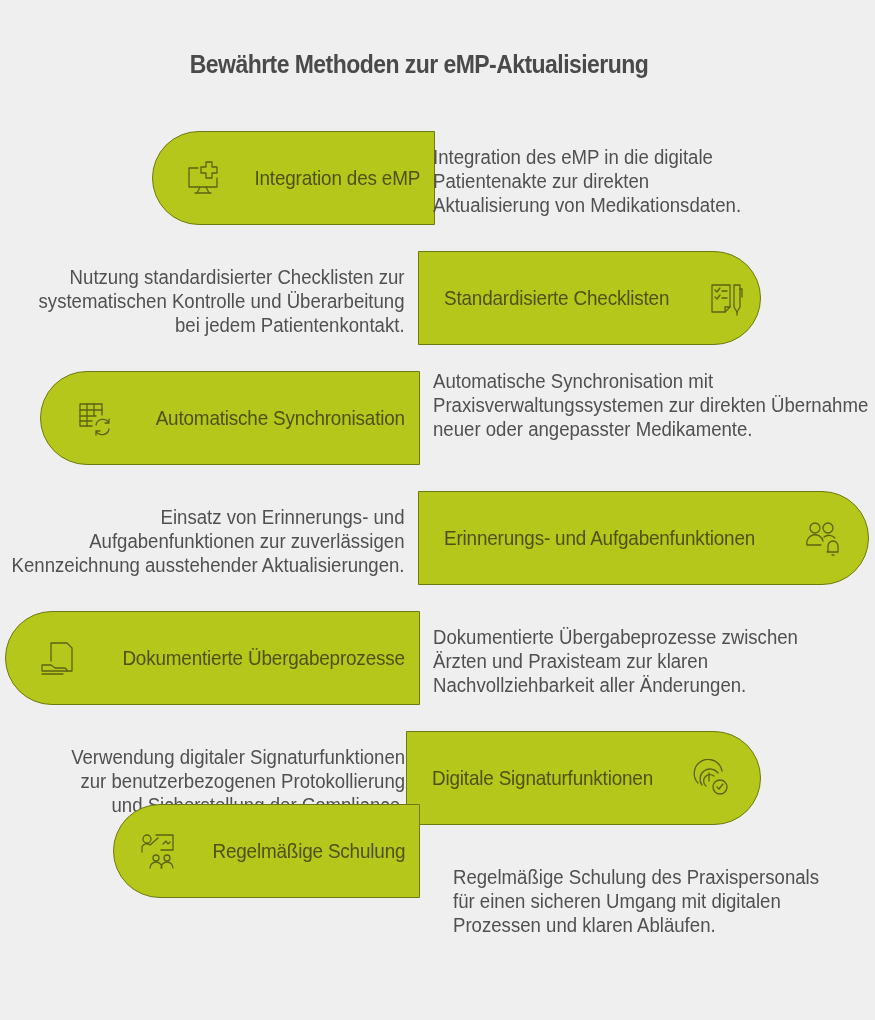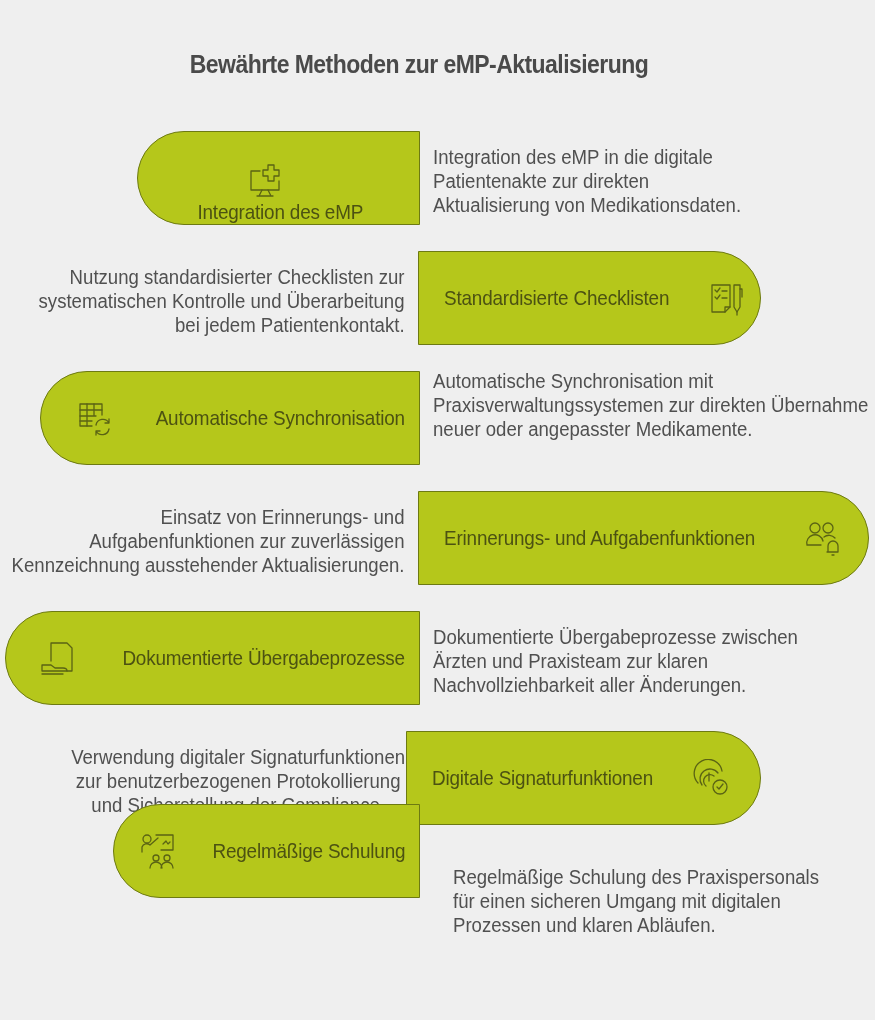--- a/index.html
+++ b/index.html
@@ -88,21 +88,21 @@
     }
     .desc.right-text span { transform-origin: left center; }
     .desc.left-text { text-align: right; }
     .desc.left-text span { transform-origin: right center; }
   </style>
 </head>
 <body>
 
 <div class="title">Bewährte Methoden zur eMP-Aktualisierung</div>
 
-<div class="pill left" style="left:137px; top:131px; width:283px;flex-direction:column;">
+<div class="pill left" style="left:152px; top:131px; width:283px;">
   <span class="icon">
     <svg viewBox="0 0 38 38">
       <path d="M14 9 H5 V28 H33 V19"></path>
       <path d="M16 28 L13 34 M22 28 L25 34 M11 34 H27"></path>
       <path d="M22 3 H28 V8 H33 V14 H28 V19 H22 V14 H17 V8 H22 Z"></path>
     </svg>
   </span>
   <span class="label">Integration des eMP</span>
 </div>
 <div class="desc right-text" style="left:433px; top:145px;">
@@ -188,21 +188,21 @@
     <svg viewBox="0 0 38 38">
       <path d="M6 24 A14 14 0 1 1 30 12"></path>
       <path d="M10 26 A10 10 0 1 1 26 14"></path>
       <path d="M14 27 A6 6 0 1 1 22 17"></path>
       <path d="M17 22 V14"></path>
       <circle cx="28" cy="28" r="7"></circle>
       <path d="M25 28 L27 30 L31 25"></path>
     </svg>
   </span>
 </div>
-<div class="desc left-text" style="right:470px; top:745px;text-align:center;">
+<div class="desc left-text" style="right:470px; top:745px;">
   <span>Verwendung digitaler Signaturfunktionen</span>
   <span>zur benutzerbezogenen Protokollierung</span>
   <span>und Sicherstellung der Compliance.</span>
 </div>
 
 <div class="pill left" style="left:113px; top:804px; width:307px;">
   <span class="icon">
     <svg viewBox="0 0 38 38">
       <circle cx="8" cy="7" r="4"></circle>
       <path d="M3 20 V15 A5 5 0 0 1 11 13 L19 6"></path>

